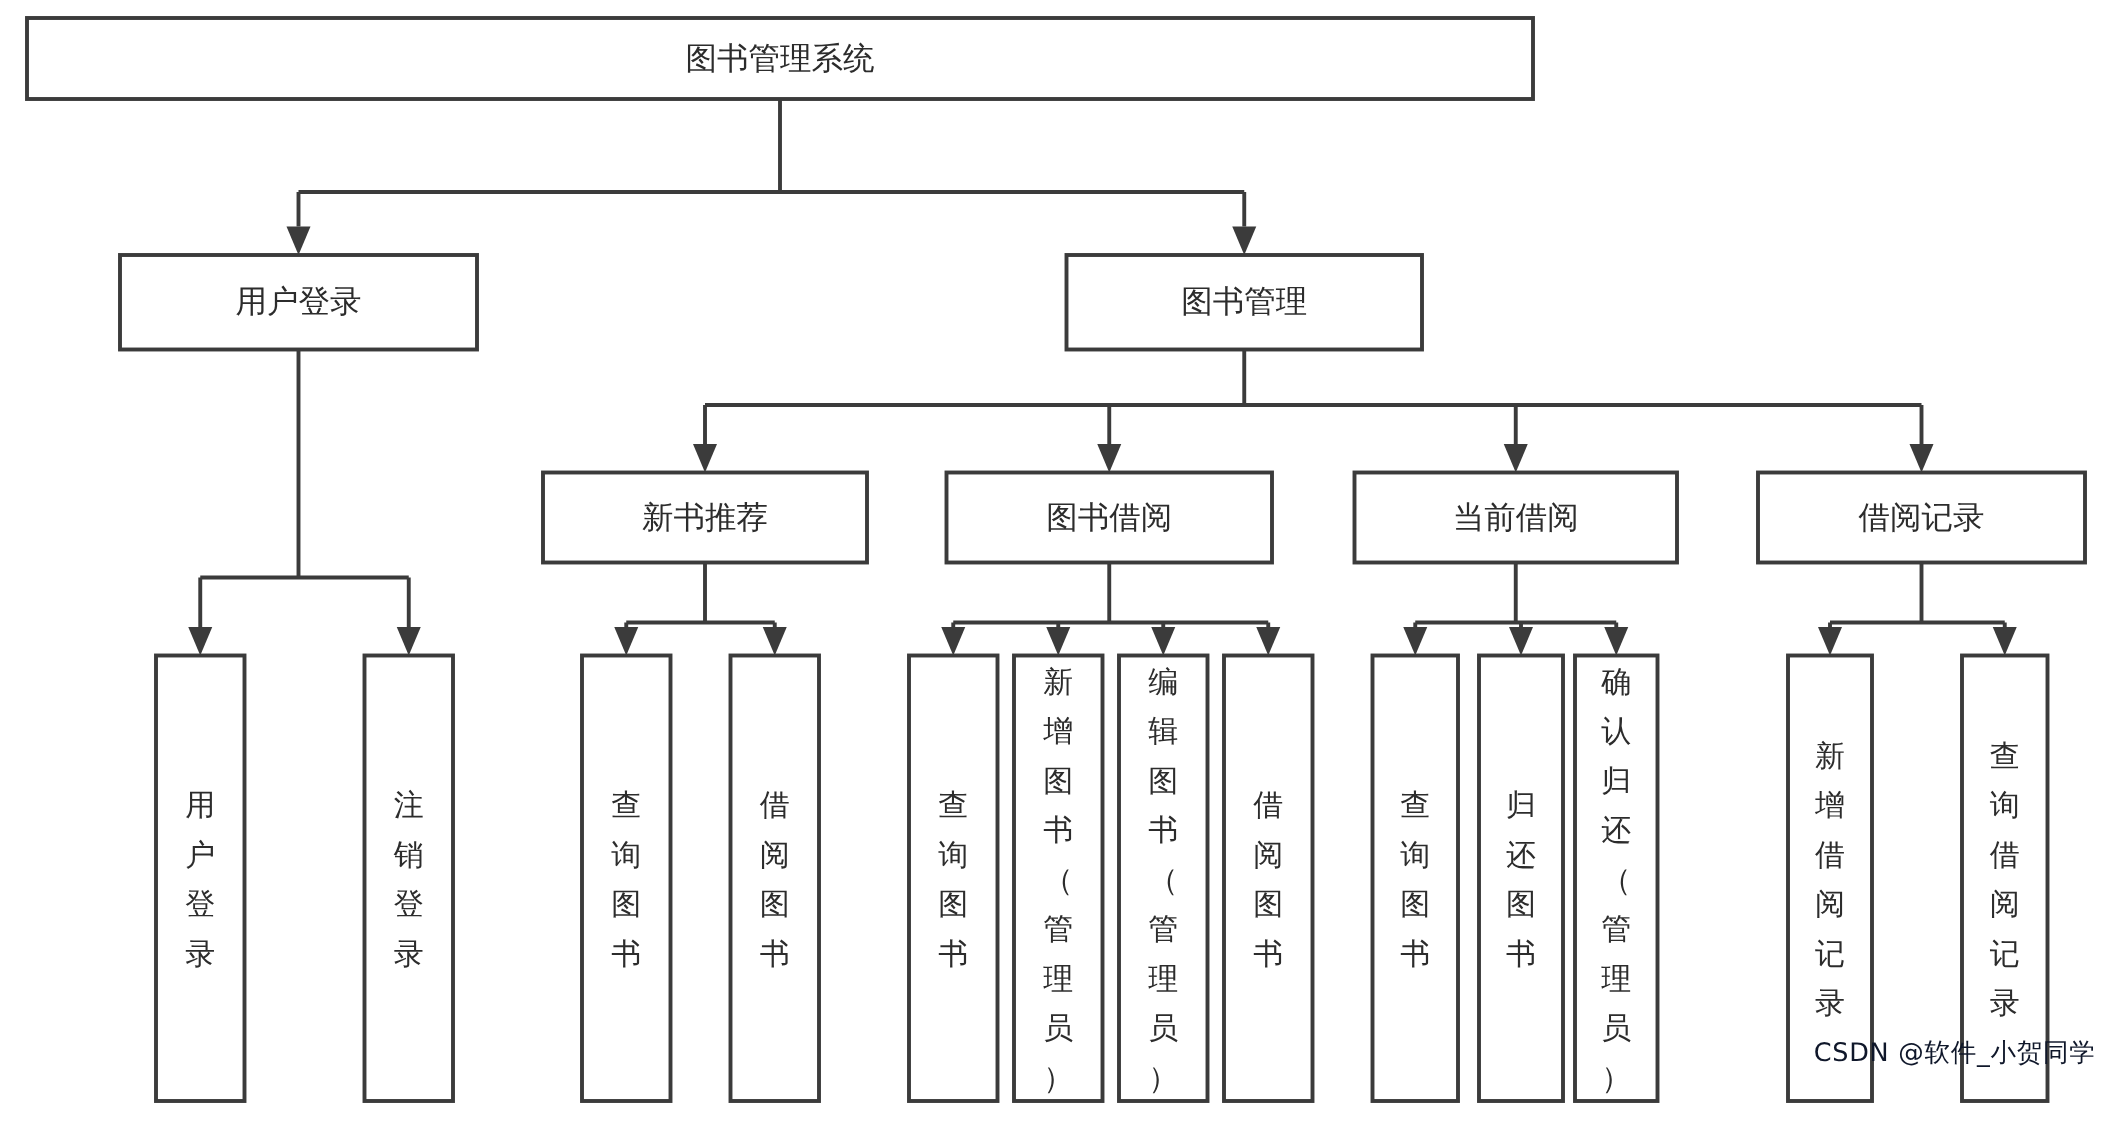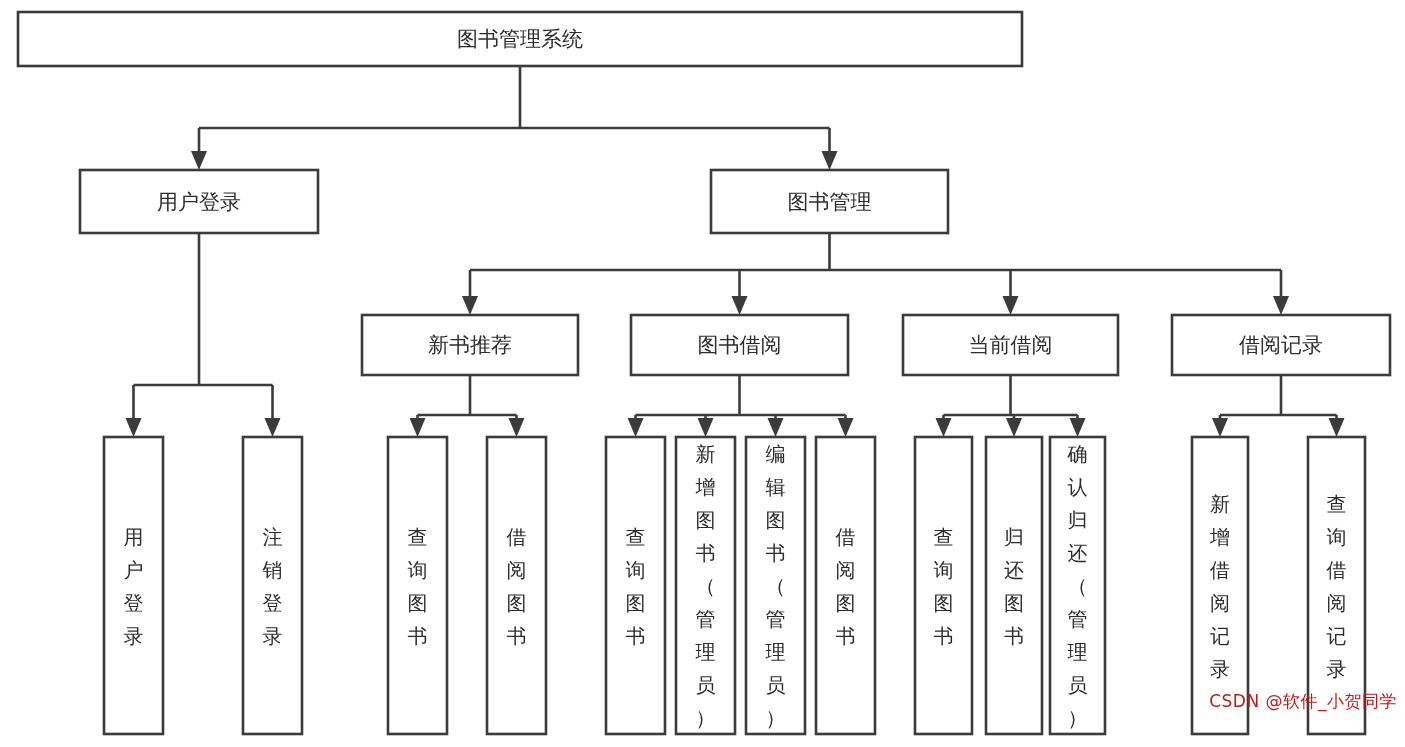--- a/index.html
+++ b/index.html
@@ -53,21 +53,21 @@
     font-family: "DejaVu Sans", "Liberation Sans", sans-serif;
     font-size: 20px;
     text-anchor: middle;
   }
   .watermark {
     position: absolute;
     right: 8px;
     bottom: 4px;
     font-family: "DejaVu Sans", "Liberation Sans", sans-serif;
     font-size: 17px;
-    color: #b91c1c;
+    color: #0f172a;
     letter-spacing: 0.5px;
     white-space: nowrap;
     user-select: none;
   }
 </style>
 </head>
 <body>
 
 <div id="diagram-root">
 

